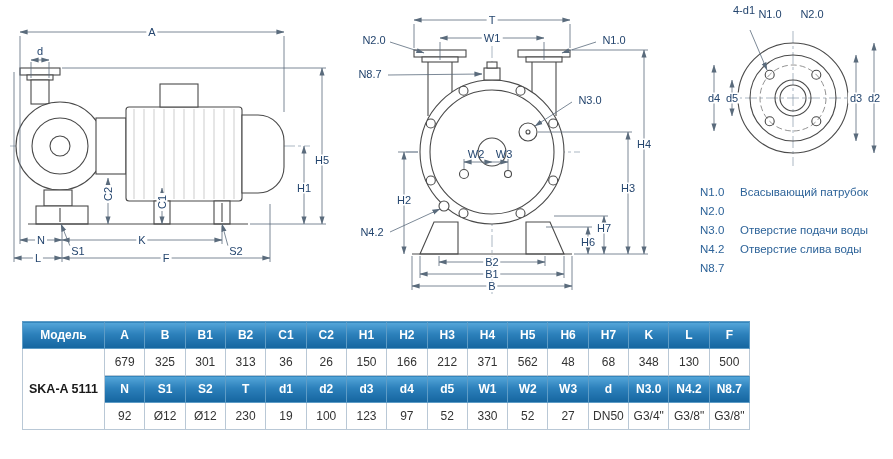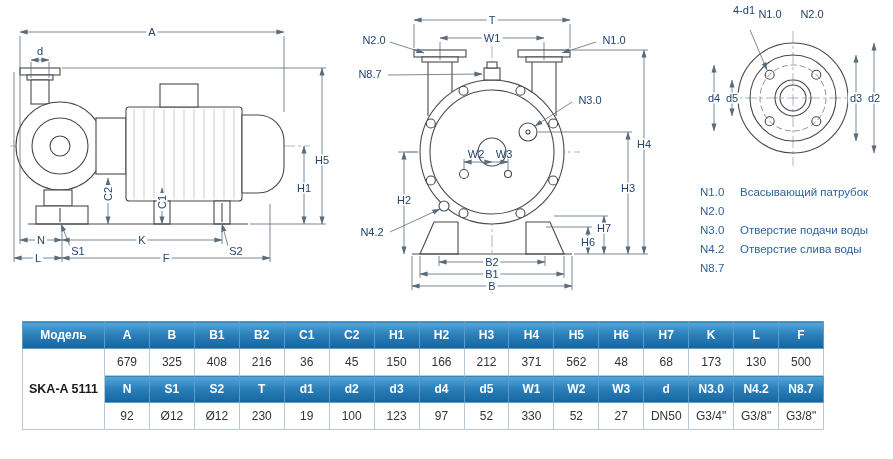--- a/index.html
+++ b/index.html
@@ -8,21 +8,21 @@
   .draw { position:absolute; }
   .draw svg { position:absolute; left:0; top:0; }
   .lbl { position:absolute; transform:translate(-50%,-50%); font-size:11px; color:#24456e;
          line-height:1; white-space:nowrap; }
   .lbl.bg { background:#fff; padding:0 2px; }
   .lbl.rot { transform:translate(-50%,-50%) rotate(-90deg); background:#fff; padding:0 2px; }
   .legend { position:absolute; left:700px; top:186px; width:195px; }
   .legend-row { display:flex; align-items:baseline; margin-bottom:7px; }
   .legend-code { flex:0 0 40px; font-size:11.5px; color:#2d6399; }
   .legend-text { font-size:11.5px; color:#2d6399; }
-  .table-wrap { position:absolute; left:22px; top:321px; width:802px; }
+  .table-wrap { position:absolute; left:22px; top:321px; width:728px; }
   table.spec { border-collapse:collapse; width:100%; table-layout:fixed; }
   table.spec td { border:1px solid #b9c8d6; text-align:center; vertical-align:middle;
                   font-size:12px; height:26px; padding:0 1px; color:#333; background:#fff;
                   overflow:hidden; }
   table.spec td.th-cell { background:linear-gradient(180deg,#55a7da 0%,#2c80bb 45%,#15659f 100%);
                           color:#fff; font-weight:bold; border:1px solid #5e9cc6; }
   table.spec td.model-cell { font-weight:bold; color:#1a1a1a; font-size:12.5px; }
 </style>
 </head>
 <body>
@@ -297,32 +297,32 @@
             <td class="th-cell">H6</td>
             <td class="th-cell">H7</td>
             <td class="th-cell">K</td>
             <td class="th-cell">L</td>
             <td class="th-cell">F</td>
           </tr>
           <tr>
             <td class="model-cell" rowspan="3">SKA-A 5111</td>
             <td class="td-cell">679</td>
             <td class="td-cell">325</td>
-            <td class="td-cell">408</td>
-            <td class="td-cell">216</td>
+            <td class="td-cell">301</td>
+            <td class="td-cell">313</td>
             <td class="td-cell">36</td>
-            <td class="td-cell">45</td>
+            <td class="td-cell">26</td>
             <td class="td-cell">150</td>
             <td class="td-cell">166</td>
             <td class="td-cell">212</td>
             <td class="td-cell">371</td>
             <td class="td-cell">562</td>
             <td class="td-cell">48</td>
             <td class="td-cell">68</td>
-            <td class="td-cell">173</td>
+            <td class="td-cell">348</td>
             <td class="td-cell">130</td>
             <td class="td-cell">500</td>
           </tr>
           <tr>
             <td class="th-cell">N</td>
             <td class="th-cell">S1</td>
             <td class="th-cell">S2</td>
             <td class="th-cell">T</td>
             <td class="th-cell">d1</td>
             <td class="th-cell">d2</td>

